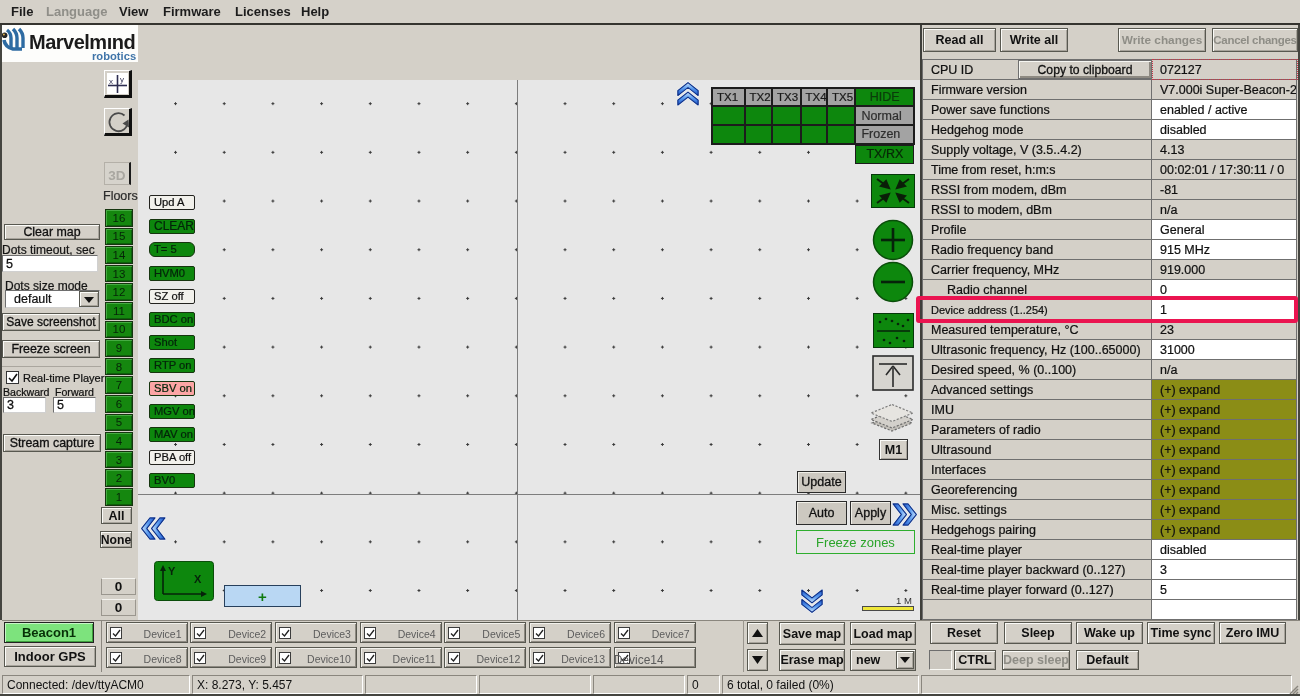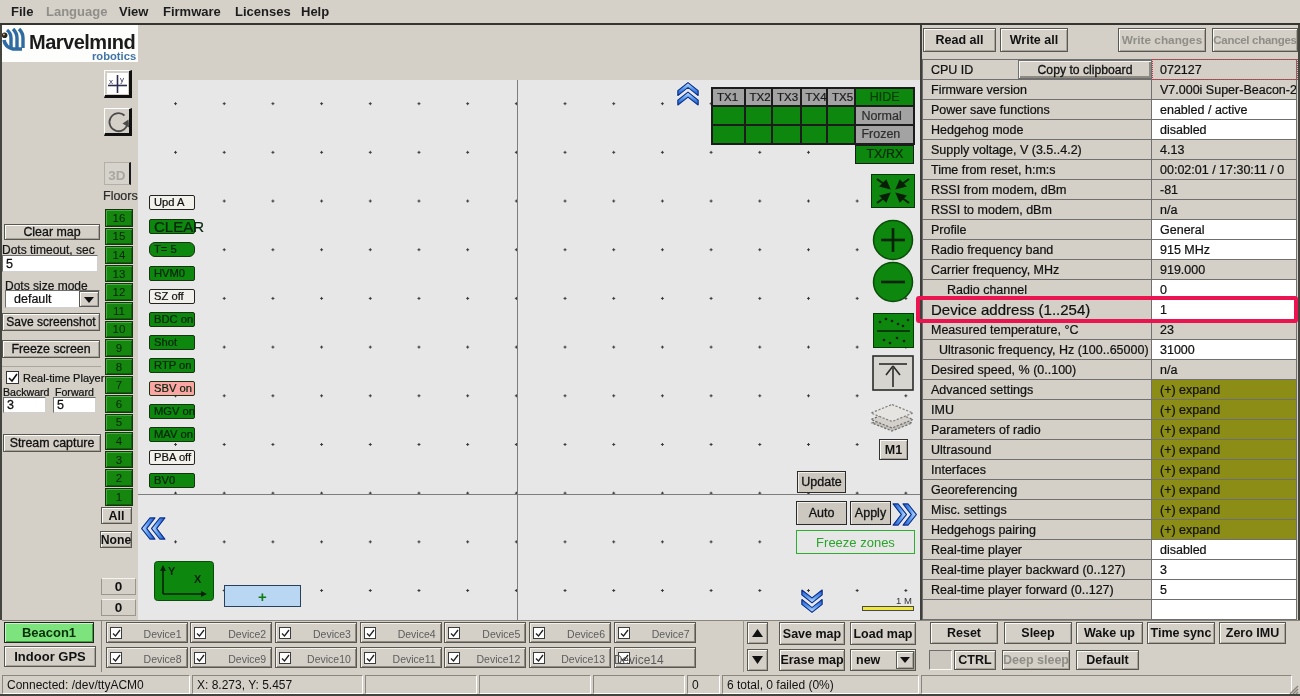--- a/index.html
+++ b/index.html
@@ -114,21 +114,21 @@
 <div class="btn btnb" style="left:101px;top:507px;width:31px;height:17px;">All</div>
 <div class="btn btnb" style="left:100px;top:531px;width:32px;height:17px;font-size:12.2px;">None</div>
 <div class="ab" style="left:101px;top:555px;width:30px;height:16px;background:#cdc9c1;border:1px solid #3c3c3c;border-bottom-color:#f8f8f4;border-right-color:#f8f8f4;display:flex;align-items:center;justify-content:center;font-size:12.2px;font-weight:bold;color:#222;margin-left:40px;">Full</div>
 <div class="ab" style="left:101px;top:578px;width:35px;height:17px;background:#d4d0c8;border:1px solid #9a968e;border-top-color:#f4f3ef;display:flex;align-items:center;justify-content:center;font-weight:bold;font-size:13.5px;color:#111;">0</div>
 <div class="ab" style="left:101px;top:599px;width:35px;height:17px;background:#d4d0c8;border:1px solid #9a968e;border-top-color:#f4f3ef;display:flex;align-items:center;justify-content:center;font-weight:bold;font-size:13.5px;color:#111;">0</div>
 <div class="ab" style="left:138px;top:80px;width:782px;height:540px;background:#e7e7e7;background-image:radial-gradient(circle, #383838 1.0px, rgba(0,0,0,0) 1.35px);background-size:48.7px 48.7px;background-position:13.2px -0.7px;"></div>
 <div class="ab" style="left:517px;top:80px;width:1px;height:540px;background:#7d7d7d;"></div>
 <div class="ab" style="left:138px;top:494px;width:782px;height:1px;background:#7d7d7d;"></div>
 <div class="ab" style="left:920px;top:25px;width:2px;height:647px;background:#3f3f3b;"></div>
 <div class="ab tstroke" style="left:149px;top:195px;width:46px;height:14.5px;border-radius:2px;background:#f2f1ec;border:1.5px solid #23231f;display:flex;align-items:center;padding-left:4px;font-size:11.2px;color:#111;white-space:nowrap;">Upd A</div>
-<div class="ab tstroke" style="left:149px;top:219px;width:46px;height:14.5px;border-radius:2px;background:#0d870d;border:1.5px solid #16350f;display:flex;align-items:center;padding-left:4px;font-size:15px;color:#04240a;white-space:nowrap;">CLEAR</div>
+<div class="ab tstroke" style="left:149px;top:219px;width:46px;height:14.5px;border-radius:2px;background:#0d870d;border:1.5px solid #16350f;display:flex;align-items:center;padding-left:4px;font-size:12px;color:#04240a;white-space:nowrap;">CLEAR</div>
 <div class="ab tstroke" style="left:149px;top:242px;width:46px;height:14.5px;border-radius:6px;background:#0d870d;border:1.5px solid #16350f;display:flex;align-items:center;padding-left:4px;font-size:11.2px;color:#04240a;white-space:nowrap;">T= 5</div>
 <div class="ab tstroke" style="left:149px;top:266px;width:46px;height:14.5px;border-radius:2px;background:#0d870d;border:1.5px solid #16350f;display:flex;align-items:center;padding-left:4px;font-size:11.2px;color:#04240a;white-space:nowrap;">HVM0</div>
 <div class="ab tstroke" style="left:149px;top:289px;width:46px;height:14.5px;border-radius:2px;background:#f2f1ec;border:1.5px solid #23231f;display:flex;align-items:center;padding-left:4px;font-size:11.2px;color:#111;white-space:nowrap;">SZ off</div>
 <div class="ab tstroke" style="left:149px;top:312px;width:46px;height:14.5px;border-radius:2px;background:#0d870d;border:1.5px solid #16350f;display:flex;align-items:center;padding-left:4px;font-size:11.2px;color:#04240a;white-space:nowrap;">BDC on</div>
 <div class="ab tstroke" style="left:149px;top:335px;width:46px;height:14.5px;border-radius:2px;background:#0d870d;border:1.5px solid #16350f;display:flex;align-items:center;padding-left:4px;font-size:11.2px;color:#04240a;white-space:nowrap;">Shot</div>
 <div class="ab tstroke" style="left:149px;top:358px;width:46px;height:14.5px;border-radius:2px;background:#0d870d;border:1.5px solid #16350f;display:flex;align-items:center;padding-left:4px;font-size:11.2px;color:#04240a;white-space:nowrap;">RTP on</div>
 <div class="ab tstroke" style="left:149px;top:381px;width:46px;height:14.5px;border-radius:2px;background:#fca5a5;border:1.5px solid #16350f;display:flex;align-items:center;padding-left:4px;font-size:11.2px;color:#04240a;white-space:nowrap;">SBV on</div>
 <div class="ab tstroke" style="left:149px;top:404px;width:46px;height:14.5px;border-radius:2px;background:#0d870d;border:1.5px solid #16350f;display:flex;align-items:center;padding-left:4px;font-size:11.2px;color:#04240a;white-space:nowrap;">MGV on</div>
 <div class="ab tstroke" style="left:149px;top:427px;width:46px;height:14.5px;border-radius:2px;background:#0d870d;border:1.5px solid #16350f;display:flex;align-items:center;padding-left:4px;font-size:11.2px;color:#04240a;white-space:nowrap;">MAV on</div>
 <div class="ab tstroke" style="left:149px;top:450px;width:46px;height:14.5px;border-radius:2px;background:#f2f1ec;border:1.5px solid #23231f;display:flex;align-items:center;padding-left:4px;font-size:11.2px;color:#111;white-space:nowrap;">PBA off</div>
@@ -253,25 +253,25 @@
 <div class="cell tstroke" style="left:922px;top:199px;width:230px;height:21px;border:1px solid #6f6f6f;background:#d4d0c8;padding-left:8px;font-size:12.5px;color:#111;">RSSI to modem, dBm</div>
 <div class="cell tstroke" style="left:1152px;top:199px;width:145px;height:21px;border:1px solid #6f6f6f;border-left:none;background:#d4d0c8;padding-left:8px;font-size:12.5px;color:#111;">n/a</div>
 <div class="cell tstroke" style="left:922px;top:219px;width:230px;height:21px;border:1px solid #6f6f6f;background:#d4d0c8;padding-left:8px;font-size:12.5px;color:#111;">Profile</div>
 <div class="cell tstroke" style="left:1152px;top:219px;width:145px;height:21px;border:1px solid #6f6f6f;border-left:none;background:#ffffff;padding-left:8px;font-size:12.5px;color:#111;">General</div>
 <div class="cell tstroke" style="left:922px;top:239px;width:230px;height:21px;border:1px solid #6f6f6f;background:#d4d0c8;padding-left:8px;font-size:12.5px;color:#111;">Radio frequency band</div>
 <div class="cell tstroke" style="left:1152px;top:239px;width:145px;height:21px;border:1px solid #6f6f6f;border-left:none;background:#ffffff;padding-left:8px;font-size:12.5px;color:#111;">915 MHz</div>
 <div class="cell tstroke" style="left:922px;top:259px;width:230px;height:21px;border:1px solid #6f6f6f;background:#d4d0c8;padding-left:8px;font-size:12.5px;color:#111;">Carrier frequency, MHz</div>
 <div class="cell tstroke" style="left:1152px;top:259px;width:145px;height:21px;border:1px solid #6f6f6f;border-left:none;background:#d4d0c8;padding-left:8px;font-size:12.5px;color:#111;">919.000</div>
 <div class="cell tstroke" style="left:922px;top:279px;width:230px;height:21px;border:1px solid #6f6f6f;background:#d4d0c8;padding-left:24px;font-size:12.5px;color:#111;">Radio channel</div>
 <div class="cell tstroke" style="left:1152px;top:279px;width:145px;height:21px;border:1px solid #6f6f6f;border-left:none;background:#ffffff;padding-left:8px;font-size:12.5px;color:#111;">0</div>
-<div class="cell tstroke" style="left:922px;top:299px;width:230px;height:21px;border:1px solid #6f6f6f;background:#d4d0c8;padding-left:8px;font-size:15px;color:#111;">Device address (1..254)</div>
+<div class="cell tstroke" style="left:922px;top:299px;width:230px;height:21px;border:1px solid #6f6f6f;background:#d4d0c8;padding-left:8px;font-size:11px;color:#111;">Device address (1..254)</div>
 <div class="cell tstroke" style="left:1152px;top:299px;width:145px;height:21px;border:1px solid #6f6f6f;border-left:none;background:#ffffff;padding-left:8px;font-size:12.5px;color:#111;">1</div>
 <div class="cell tstroke" style="left:922px;top:319px;width:230px;height:21px;border:1px solid #6f6f6f;background:#d4d0c8;padding-left:8px;font-size:12.5px;color:#111;">Measured temperature, °C</div>
 <div class="cell tstroke" style="left:1152px;top:319px;width:145px;height:21px;border:1px solid #6f6f6f;border-left:none;background:#d4d0c8;padding-left:8px;font-size:12.5px;color:#111;">23</div>
-<div class="cell tstroke" style="left:922px;top:339px;width:230px;height:21px;border:1px solid #6f6f6f;background:#d4d0c8;padding-left:16px;font-size:12.5px;color:#111;">Ultrasonic frequency, Hz (100..65000)</div>
+<div class="cell tstroke" style="left:922px;top:339px;width:230px;height:21px;border:1px solid #6f6f6f;background:#d4d0c8;padding-left:8px;font-size:12.5px;color:#111;">Ultrasonic frequency, Hz (100..65000)</div>
 <div class="cell tstroke" style="left:1152px;top:339px;width:145px;height:21px;border:1px solid #6f6f6f;border-left:none;background:#ffffff;padding-left:8px;font-size:12.5px;color:#111;">31000</div>
 <div class="cell tstroke" style="left:922px;top:359px;width:230px;height:21px;border:1px solid #6f6f6f;background:#d4d0c8;padding-left:8px;font-size:12.5px;color:#111;">Desired speed, % (0..100)</div>
 <div class="cell tstroke" style="left:1152px;top:359px;width:145px;height:21px;border:1px solid #6f6f6f;border-left:none;background:#d4d0c8;padding-left:8px;font-size:12.5px;color:#111;">n/a</div>
 <div class="cell tstroke" style="left:922px;top:379px;width:230px;height:21px;border:1px solid #6f6f6f;background:#d4d0c8;padding-left:8px;font-size:12.5px;color:#111;">Advanced settings</div>
 <div class="cell tstroke" style="left:1152px;top:379px;width:145px;height:21px;border:1px solid #6f6f6f;border-left:none;background:#8b8d16;padding-left:8px;font-size:12.5px;color:#111;">(+) expand</div>
 <div class="cell tstroke" style="left:922px;top:399px;width:230px;height:21px;border:1px solid #6f6f6f;background:#d4d0c8;padding-left:8px;font-size:12.5px;color:#111;">IMU</div>
 <div class="cell tstroke" style="left:1152px;top:399px;width:145px;height:21px;border:1px solid #6f6f6f;border-left:none;background:#8b8d16;padding-left:8px;font-size:12.5px;color:#111;">(+) expand</div>
 <div class="cell tstroke" style="left:922px;top:419px;width:230px;height:21px;border:1px solid #6f6f6f;background:#d4d0c8;padding-left:8px;font-size:12.5px;color:#111;">Parameters of radio</div>
 <div class="cell tstroke" style="left:1152px;top:419px;width:145px;height:21px;border:1px solid #6f6f6f;border-left:none;background:#8b8d16;padding-left:8px;font-size:12.5px;color:#111;">(+) expand</div>
 <div class="cell tstroke" style="left:922px;top:439px;width:230px;height:21px;border:1px solid #6f6f6f;background:#d4d0c8;padding-left:8px;font-size:12.5px;color:#111;">Ultrasound</div>

